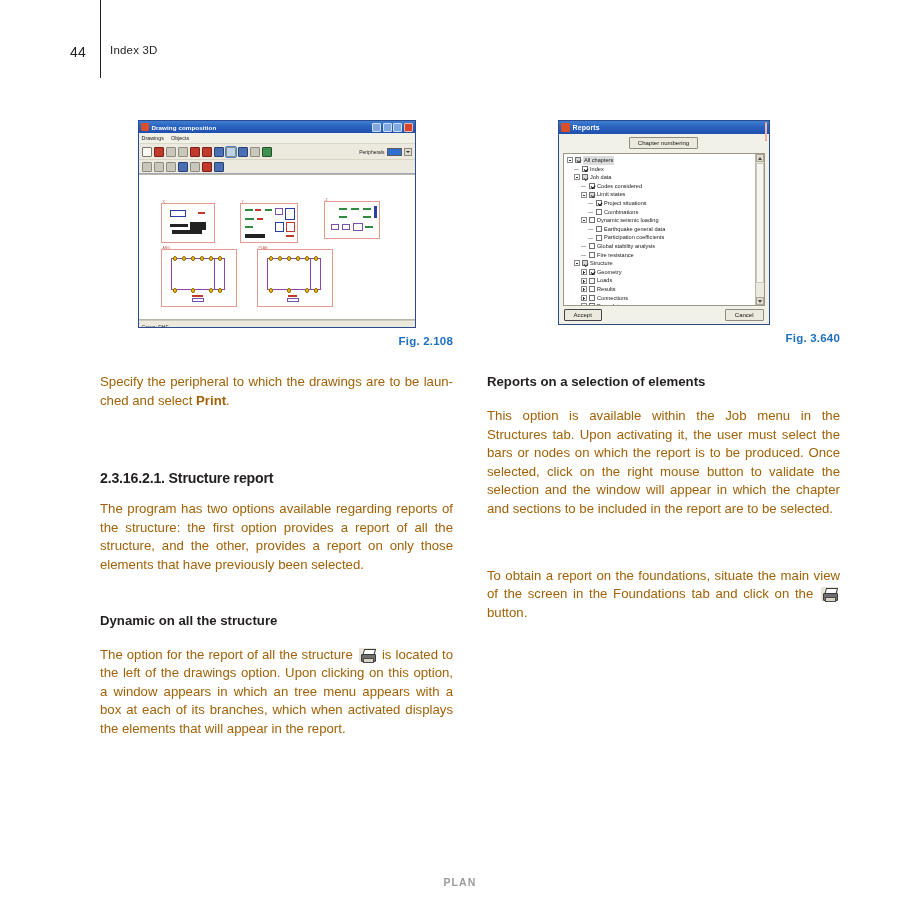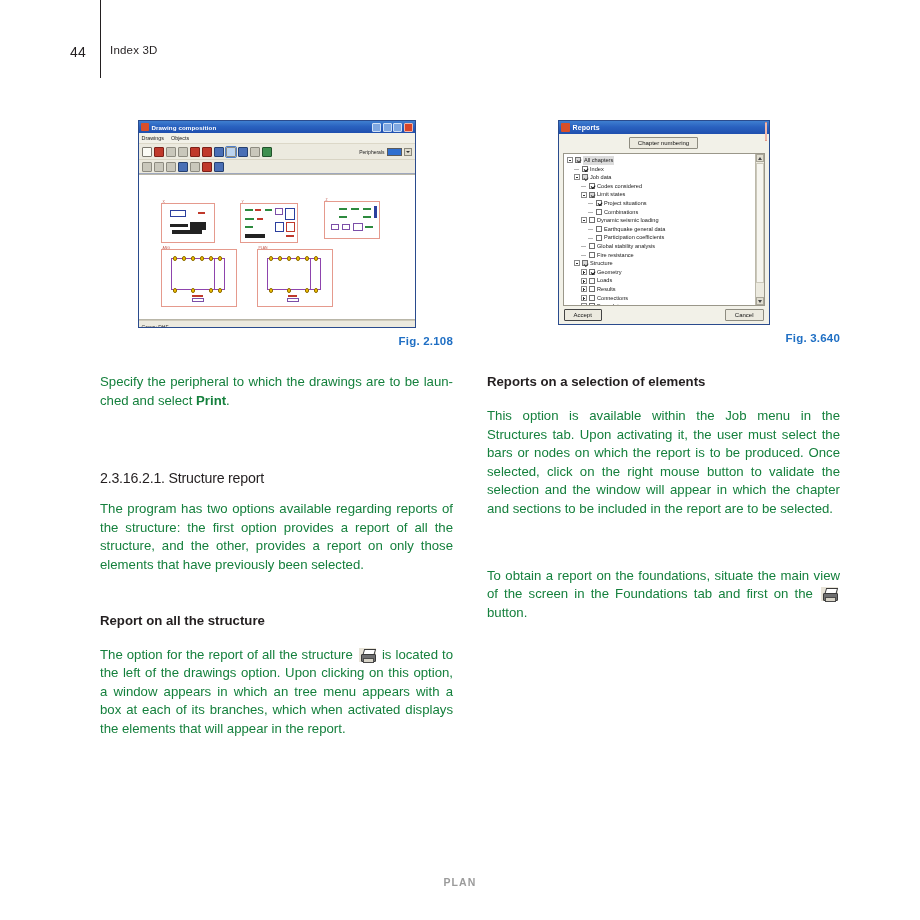--- a/index.html
+++ b/index.html
@@ -63,33 +63,33 @@
     top: 120px;
     width: 353px;
   }
 
   
   p.body {
     margin: 0 0 0 0;
     font-size: 13.2px;
     line-height: 18.6px;
     text-align: justify;
-    color: #15803d;
+    color: #a16207;
     font-family: "Liberation Sans", sans-serif;
   }
   .h2 {
     font-size: 15.2px;
     font-weight: bold;
     letter-spacing: -0.2px;
     color: #231f20;
     margin: 0;
   }
   .h3 {
     font-size: 14.2px;
-    font-weight: normal;
+    font-weight: bold;
     letter-spacing: -0.2px;
     color: #231f20;
     margin: 0;
   }
   .h4 {
     font-size: 13.2px;
     font-weight: bold;
     color: #231f20;
     margin: 0;
   }
@@ -693,21 +693,21 @@
   <div class="sp-14"></div>
 
   <div class="h3">2.3.16.2.1. Structure report</div>
 
   <div class="sp-14"></div>
 
   <p class="body">The program has two options available regarding reports of the structure: the first option provides a report of all the structure, and the other, provides a report on only those elements that have previously been selected.</p>
 
   <div class="sp-38"></div>
 
-  <div class="h4">Report on all the structure</div>
+  <div class="h4">Dynamic on all the structure</div>
 
   <div class="sp-18"></div>
 
   <p class="body"><span>The option for the report of all the structure</span>
     <span class="printer-icon"><span class="paper-p"></span><span class="body-p"></span><span class="tray-p"></span></span>
     <span>is located to the left of the drawings option. Upon clicking on this option, a window appears in which an tree menu appears with a box at each of its branches, which when activated displays the elements that will appear in the report.</span></p>
 </div>
 
 <div class="col-right">
 
@@ -840,18 +840,18 @@
 
   <div class="sp-18"></div>
 
   <p class="body">This option is available within the Job menu in the Structures tab. Upon activating it, the user must select the bars or nodes on which the report is to be produced. Once selected, click on the right mouse button to validate the selection and the window will appear in which the chapter and sections to be included in the report are to be selected.</p>
 
   <div class="sp-30"></div>
 
 
   <div class="sp-18"></div>
 
-  <p class="body"><span>To obtain a report on the foundations, situate the main view of the screen in the Foundations tab and first on the</span>
+  <p class="body"><span>To obtain a report on the foundations, situate the main view of the screen in the Foundations tab and click on the</span>
     <span class="printer-icon"><span class="paper-p"></span><span class="body-p"></span><span class="tray-p"></span></span>
     <span>button.</span></p>
 </div>
 
 <div class="footer">PLAN</div>
 
 </body></html>

